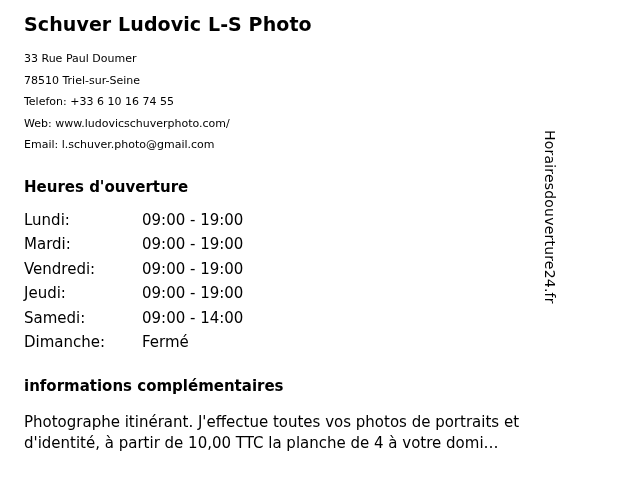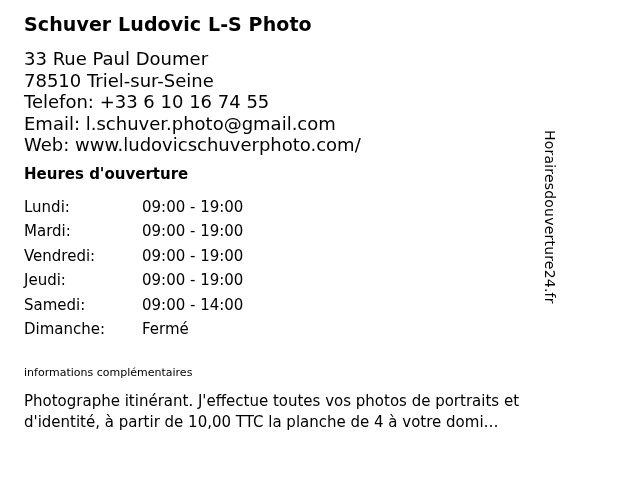--- a/index.html
+++ b/index.html
@@ -29,23 +29,23 @@
     width: 570px;
   }
   .biz-title {
     font-size: 19px;
     font-weight: bold;
     line-height: 24px;
     margin: 0 0 12px 0;
     letter-spacing: 0.1px;
   }
   .addr-block {
-    font-size: 18px;
+    font-size: 11px;
     line-height: 21.5px;
-    margin-bottom: 8px;
+    margin-bottom: 21px;
   }
   .addr-line {
     white-space: nowrap;
   }
   .section-title {
     font-size: 15px;
     font-weight: bold;
     line-height: 20px;
     margin: 3px 0 14px 0;
   }
@@ -58,24 +58,24 @@
     padding: 0 0 6.5px 0;
     line-height: 18px;
     vertical-align: top;
     white-space: nowrap;
   }
   td.day {
     width: 118px;
     padding-right: 8px;
   }
   .info-title {
-    font-size: 11px;
-    font-weight: normal;
+    font-size: 15px;
+    font-weight: bold;
     line-height: 20px;
-    margin: 6px 0 8px 0;
+    margin: 6px 0 16px 0;
   }
   .info-text {
     font-size: 15px;
     line-height: 21.5px;
     width: 560px;
   }
   .vertical-label {
     position: absolute;
     right: 6px;
     top: 130px;
@@ -94,22 +94,22 @@
 <div class="page">
 
   <div class="content">
 
     <h1 class="biz-title">Schuver Ludovic L-S Photo</h1>
 
     <div class="addr-block">
       <div class="addr-line">33 Rue Paul Doumer</div>
       <div class="addr-line">78510 Triel-sur-Seine</div>
       <div class="addr-line">Telefon: +33 6 10 16 74 55</div>
+      <div class="addr-line">Web: www.ludovicschuverphoto.com/</div>
       <div class="addr-line">Email: l.schuver.photo@gmail.com</div>
-      <div class="addr-line">Web: www.ludovicschuverphoto.com/</div>
     </div>
 
     <h2 class="section-title">Heures d'ouverture</h2>
 
     <table class="hours">
       <tbody>
         <tr>
           <td class="day">Lundi:</td>
           <td class="time">09:00 - 19:00</td>
         </tr>

